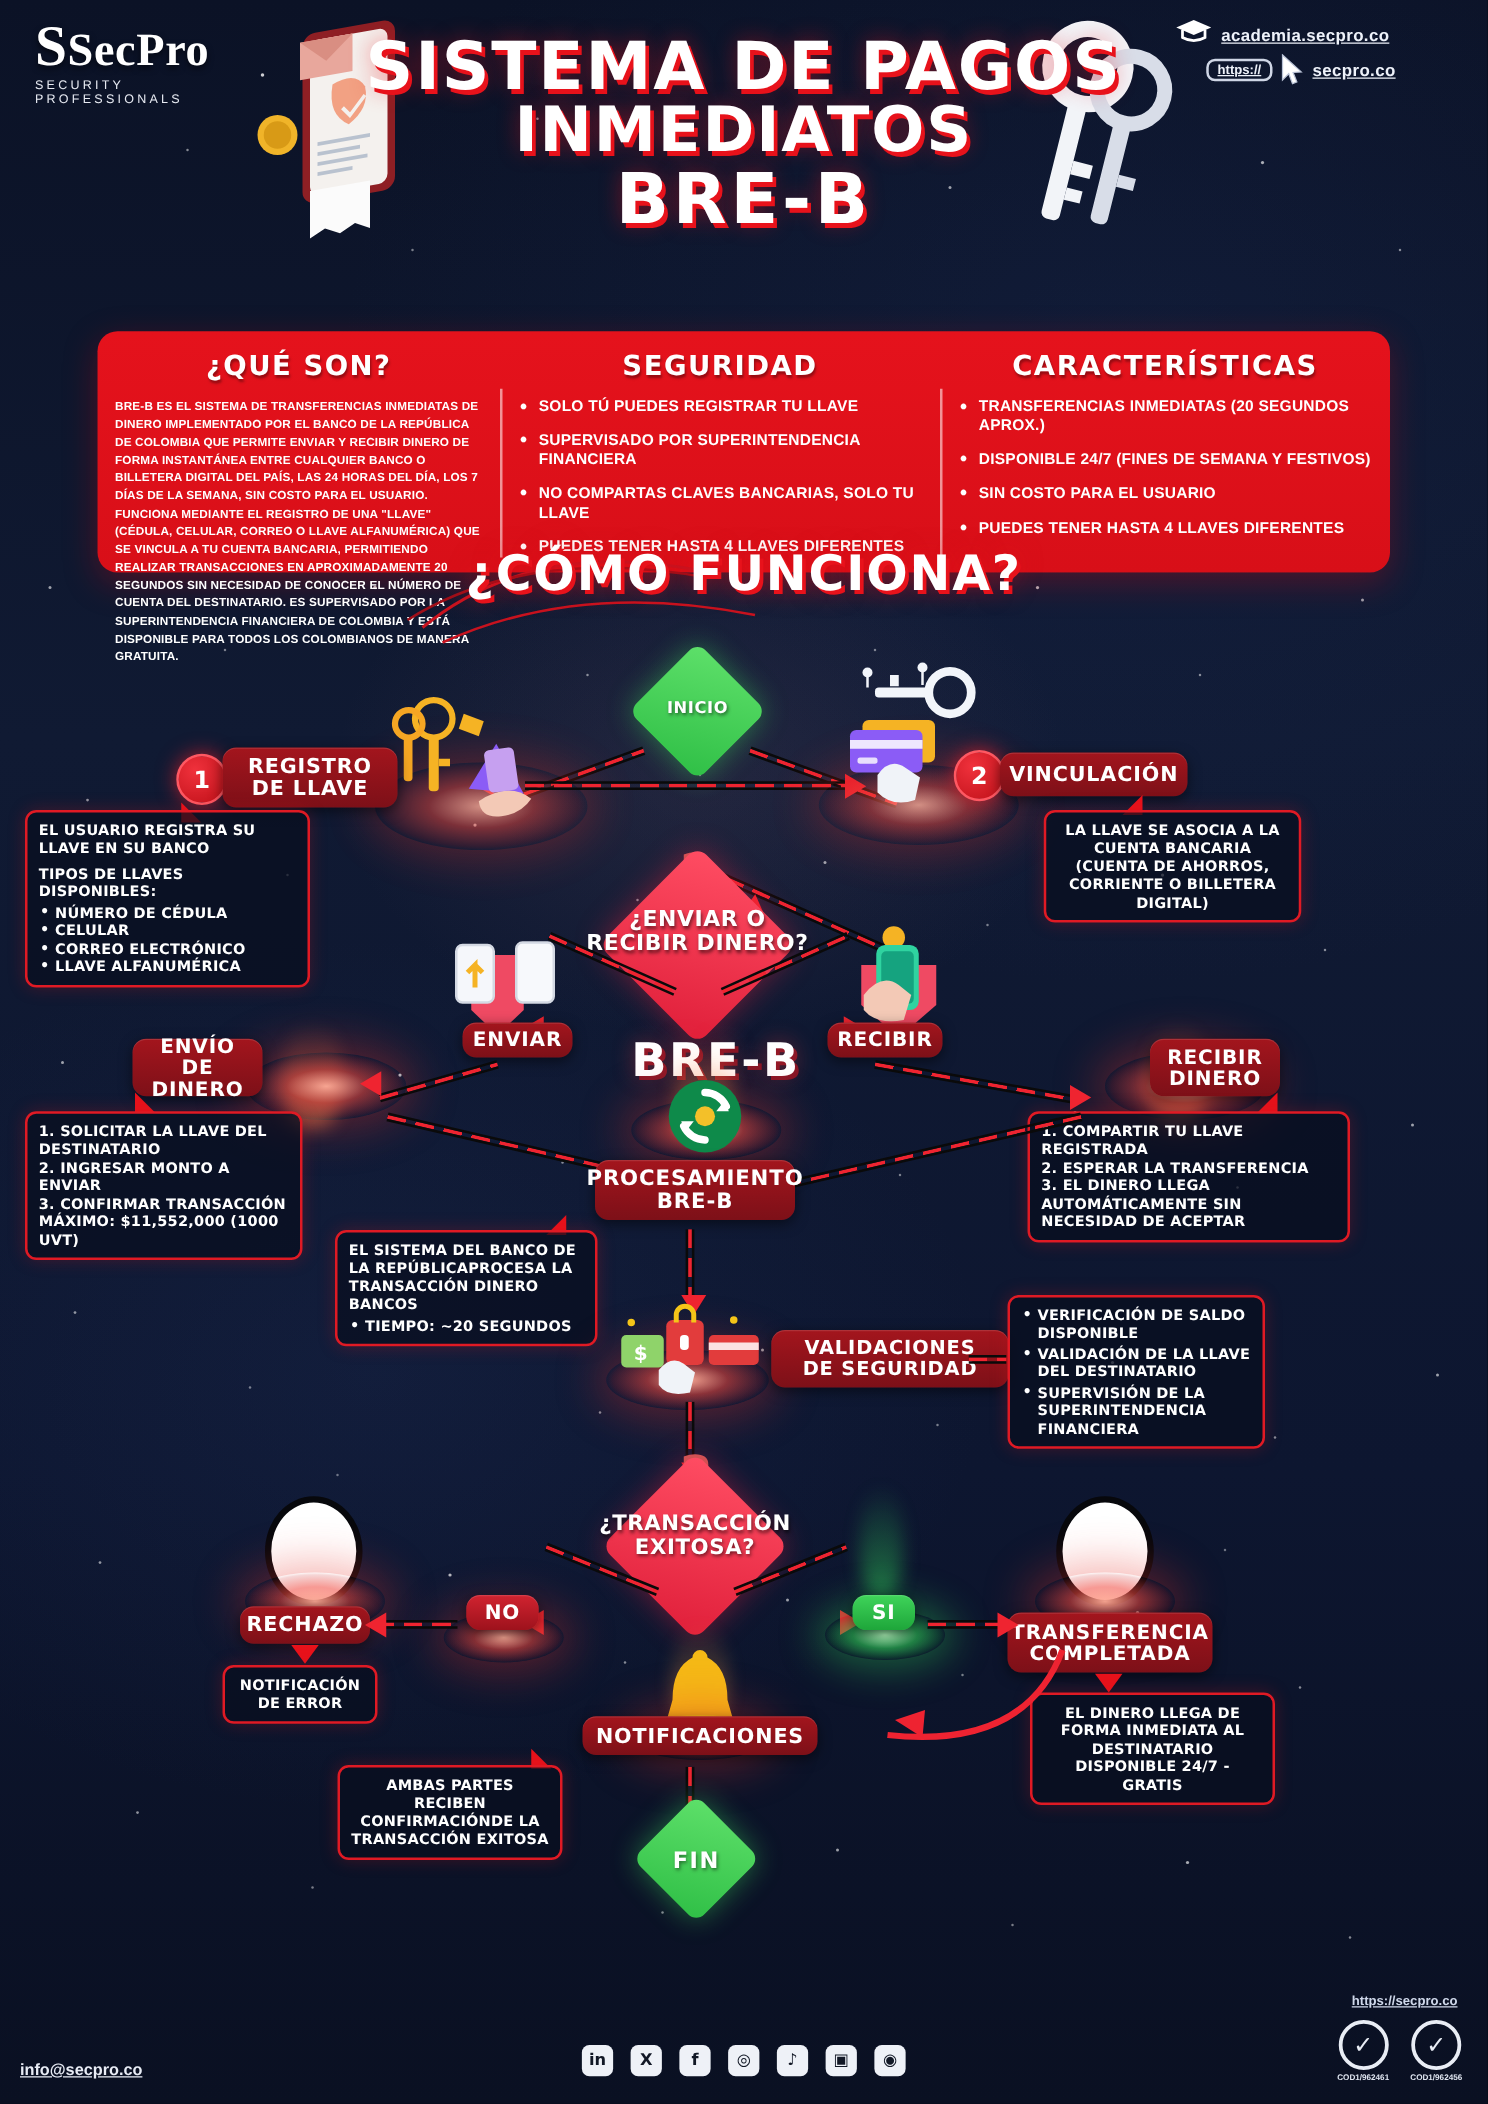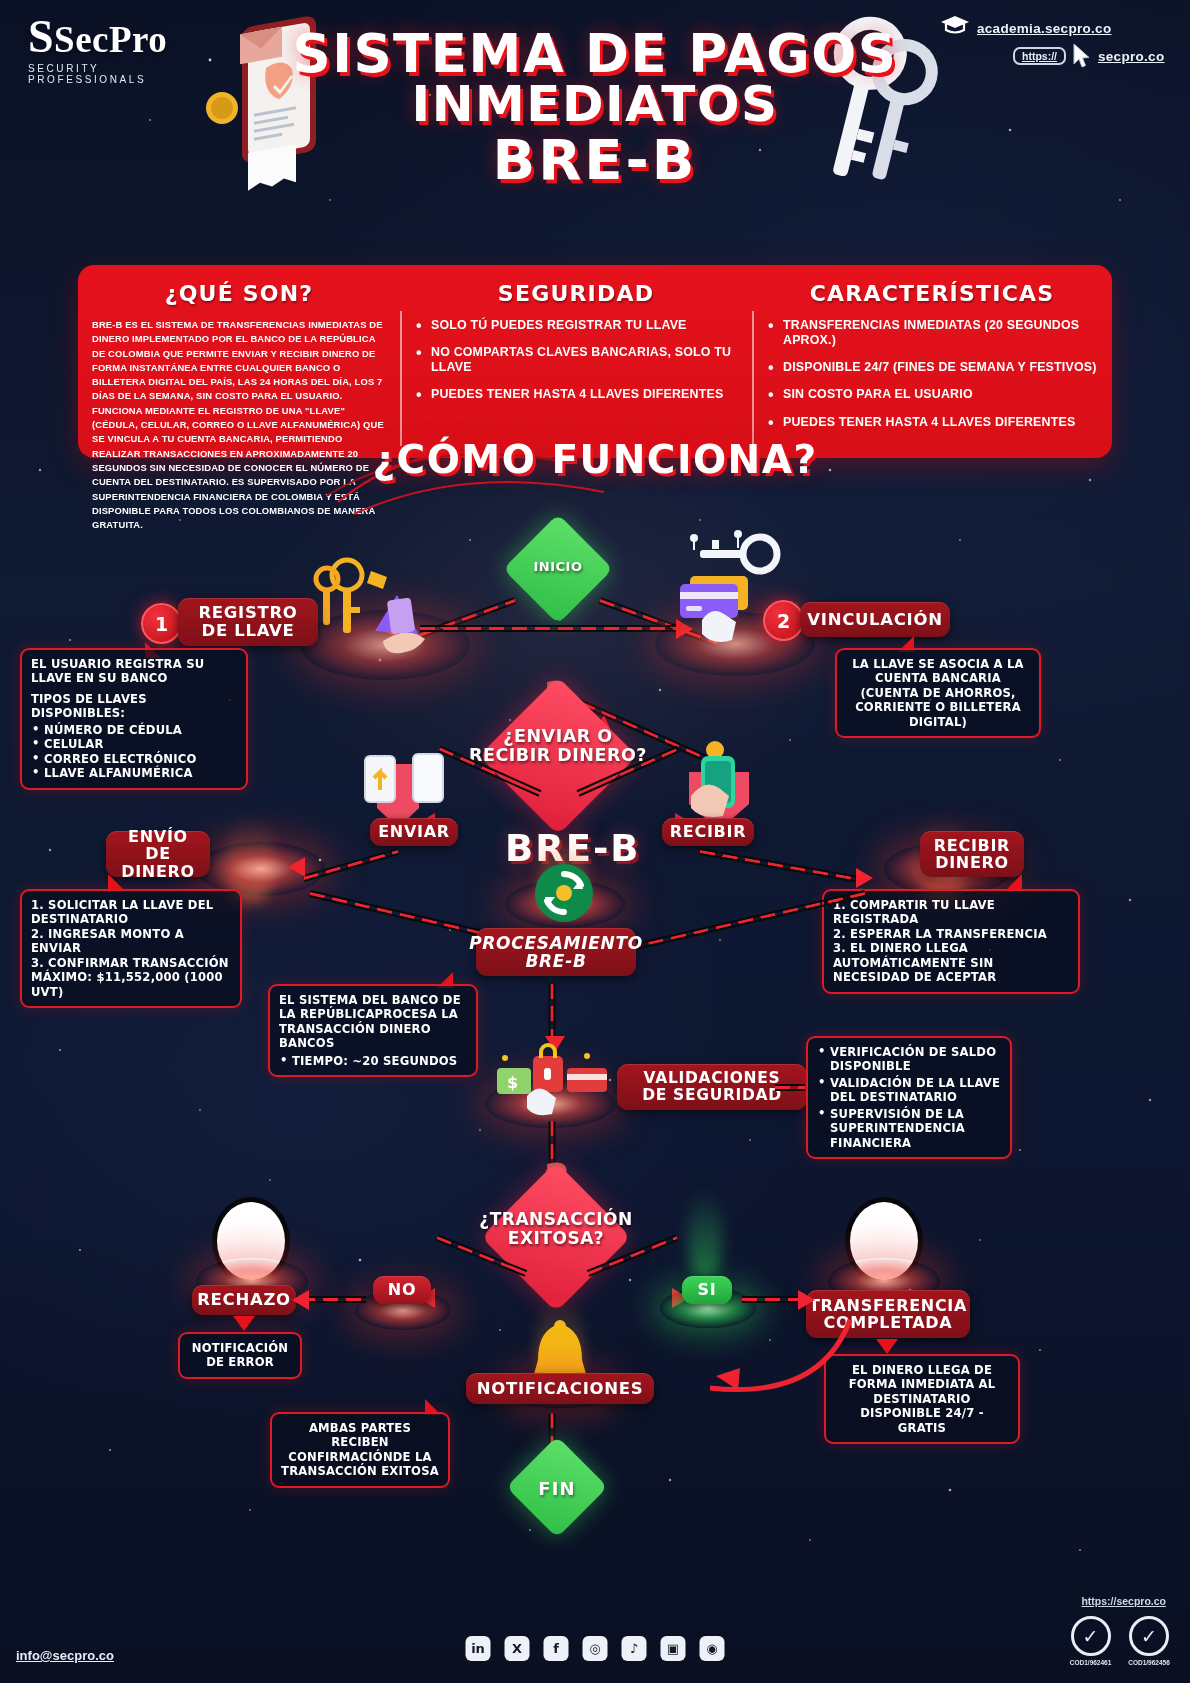--- a/index.html
+++ b/index.html
@@ -17,21 +17,21 @@
 
   
   .abs { position:absolute; }
 
   .wordmark { left:28px; top:14px; width:190px; color:#fff; }
   .wordmark .w1 { font-family:"Liberation Serif", serif; font-size:37px; font-weight:bold; letter-spacing:.5px; line-height:1; text-shadow:0 2px 5px rgba(0,0,0,.6); }
   .wordmark .w1 .big { font-size:46px; }
   .wordmark .w2 { font-size:10px; letter-spacing:2.6px; margin-top:3px; color:#e7eaf2; }
 
   .toplink { color:#eef2fa; font-size:13.5px; font-weight:bold; letter-spacing:.3px; text-decoration:underline; }
-  .httpspill { border:2px solid #cfd6e6; border-radius:7px; padding:1px 7px; font-size:10.5px; font-weight:bold; color:#eef2fa; text-decoration:underline;margin-left:48px; }
+  .httpspill { border:2px solid #cfd6e6; border-radius:7px; padding:1px 7px; font-size:10.5px; font-weight:bold; color:#eef2fa; text-decoration:underline; }
 
   .maintitle { left:0; right:0; top:28px; text-align:center; }
   .maintitle .l {
     font-family:"DejaVu Sans", sans-serif; font-weight:bold; color:#fff;
     text-shadow: 3px 4px 0 #e8121b, 0 0 18px rgba(232,18,27,.45);
     letter-spacing:1.5px; line-height:.98;
   }
   .maintitle .l1 { font-size:53px; }
   .maintitle .l2 { font-size:50px; }
   .maintitle .l3 { font-size:56px; margin-top:4px; letter-spacing:3px; }
@@ -277,20 +277,21 @@
 
 <div class="abs panel">
   <div class="pcol c1">
     <div class="ptitle">¿QUÉ SON?</div>
     <div class="pbody">BRE-B ES EL SISTEMA DE TRANSFERENCIAS INMEDIATAS DE DINERO IMPLEMENTADO POR EL BANCO DE LA REPÚBLICA DE COLOMBIA QUE PERMITE ENVIAR Y RECIBIR DINERO DE FORMA INSTANTÁNEA ENTRE CUALQUIER BANCO O BILLETERA DIGITAL DEL PAÍS, LAS 24 HORAS DEL DÍA, LOS 7 DÍAS DE LA SEMANA, SIN COSTO PARA EL USUARIO. FUNCIONA MEDIANTE EL REGISTRO DE UNA "LLAVE" (CÉDULA, CELULAR, CORREO O LLAVE ALFANUMÉRICA) QUE SE VINCULA A TU CUENTA BANCARIA, PERMITIENDO REALIZAR TRANSACCIONES EN APROXIMADAMENTE 20 SEGUNDOS SIN NECESIDAD DE CONOCER EL NÚMERO DE CUENTA DEL DESTINATARIO. ES SUPERVISADO POR LA SUPERINTENDENCIA FINANCIERA DE COLOMBIA Y ESTÁ DISPONIBLE PARA TODOS LOS COLOMBIANOS DE MANERA GRATUITA.</div>
   </div>
   <div class="pcol c2">
     <div class="ptitle">SEGURIDAD</div>
     <ul class="plist">
       <li>SOLO TÚ PUEDES REGISTRAR TU LLAVE</li>
+      <li>SUPERVISADO POR SUPERINTENDENCIA FINANCIERA</li>
       <li>NO COMPARTAS CLAVES BANCARIAS, SOLO TU LLAVE</li>
       <li>PUEDES TENER HASTA 4 LLAVES DIFERENTES</li>
     </ul>
   </div>
   <div class="pcol c3">
     <div class="ptitle">CARACTERÍSTICAS</div>
     <ul class="plist">
       <li>TRANSFERENCIAS INMEDIATAS (20 SEGUNDOS APROX.)</li>
       <li>DISPONIBLE 24/7 (FINES DE SEMANA Y FESTIVOS)</li>
       <li>SIN COSTO PARA EL USUARIO</li>
@@ -431,21 +432,21 @@
   <path d="M47 18 l3 9 l-10 0z" fill="#fff"></path>
     <path d="M15 44 l-3 -9 l10 0z" fill="#fff"></path>
   <circle cx="31" cy="31" r="8" fill="#f3c029"></circle>
 </svg>
 
 <div class="arrowline" style="left:310px; top:890px; width:210px; transform:rotate(13deg); transform-origin:left center;"></div>
 <div class="arrowhead ah-r" style="left:508px; top:929px;"></div>
 <div class="arrowline" style="left:620px; top:890px; width:245px; transform:rotate(-13deg); transform-origin:right center;"></div>
 <div class="arrowhead ah-l" style="left:608px; top:929px;"></div>
 
-<div class="abs pill" style="left:476px; top:928px; width:160px; height:48px; font-size:17px;font-style:italic;">PROCESAMIENTO BRE-B</div>
+<div class="abs pill" style="left:476px; top:928px; width:160px; height:48px; font-size:17px;">PROCESAMIENTO BRE-B</div>
 <div class="tri dl" style="left:437px; top:972px;"></div>
 <div class="abs callout" style="left:268px; top:984px; width:210px;">
   <div>EL SISTEMA DEL BANCO DE LA REPÚBLICAPROCESA LA TRANSACCIÓN DINERO BANCOS</div>
   <ul style="margin-top:3px;">
     <li>TIEMPO: ~20 SEGUNDOS</li>
   </ul>
 </div>
 
 <div class="arrowline" style="left:552px; top:980px; width:60px; transform:rotate(90deg); transform-origin:left center;"></div>
 <div class="arrowhead ah-d" style="left:545px; top:1036px;"></div>

